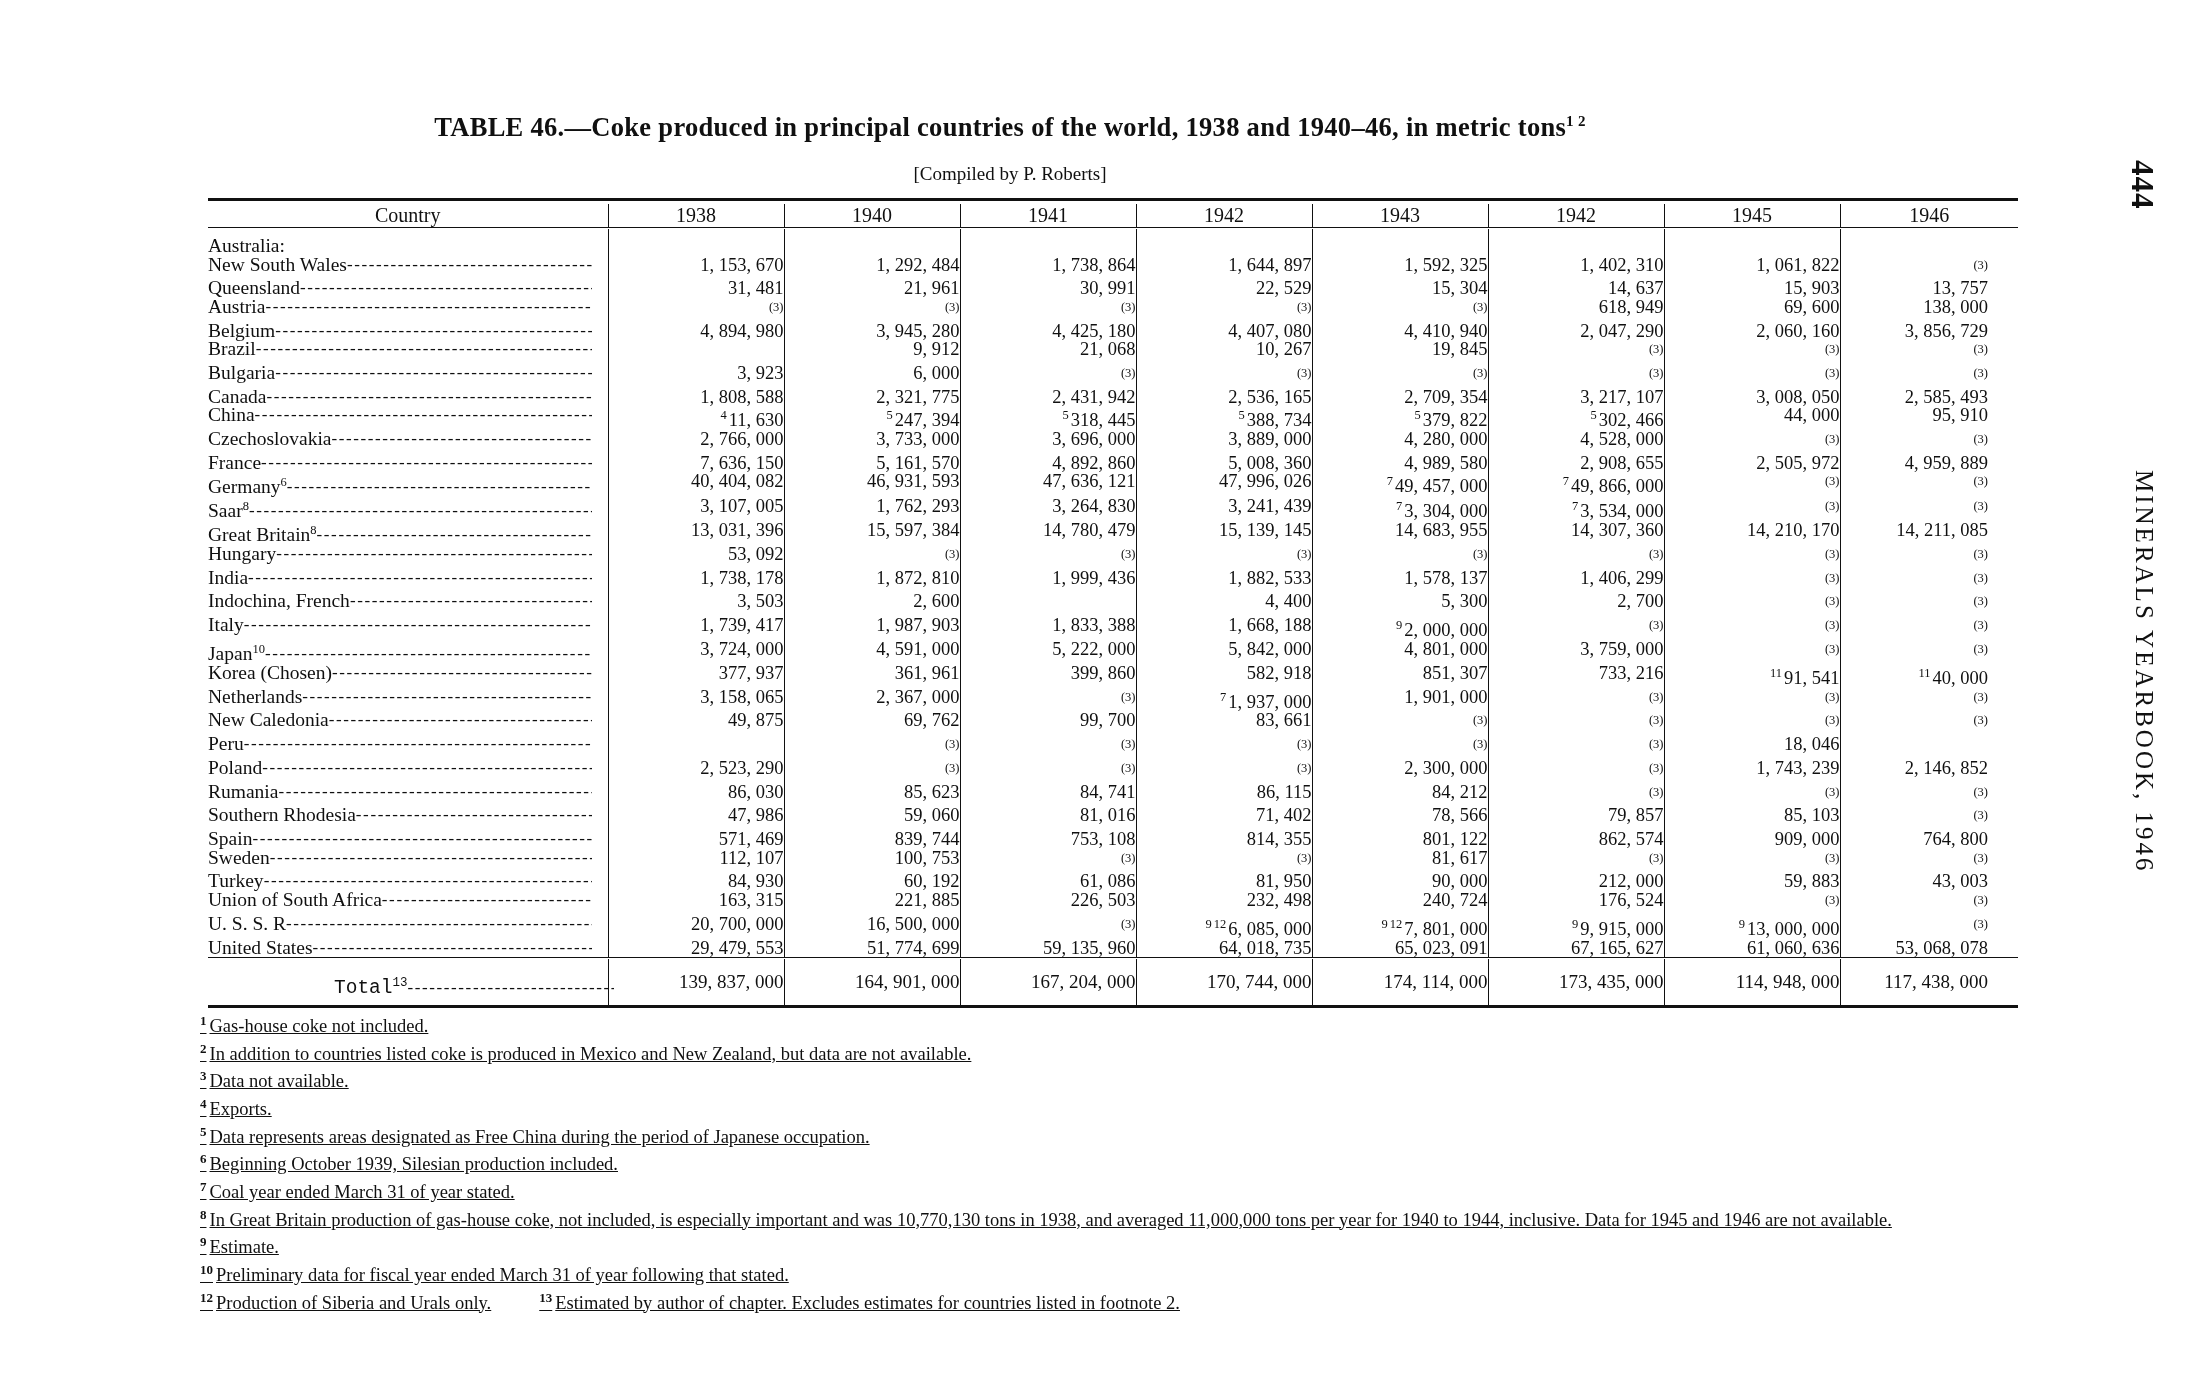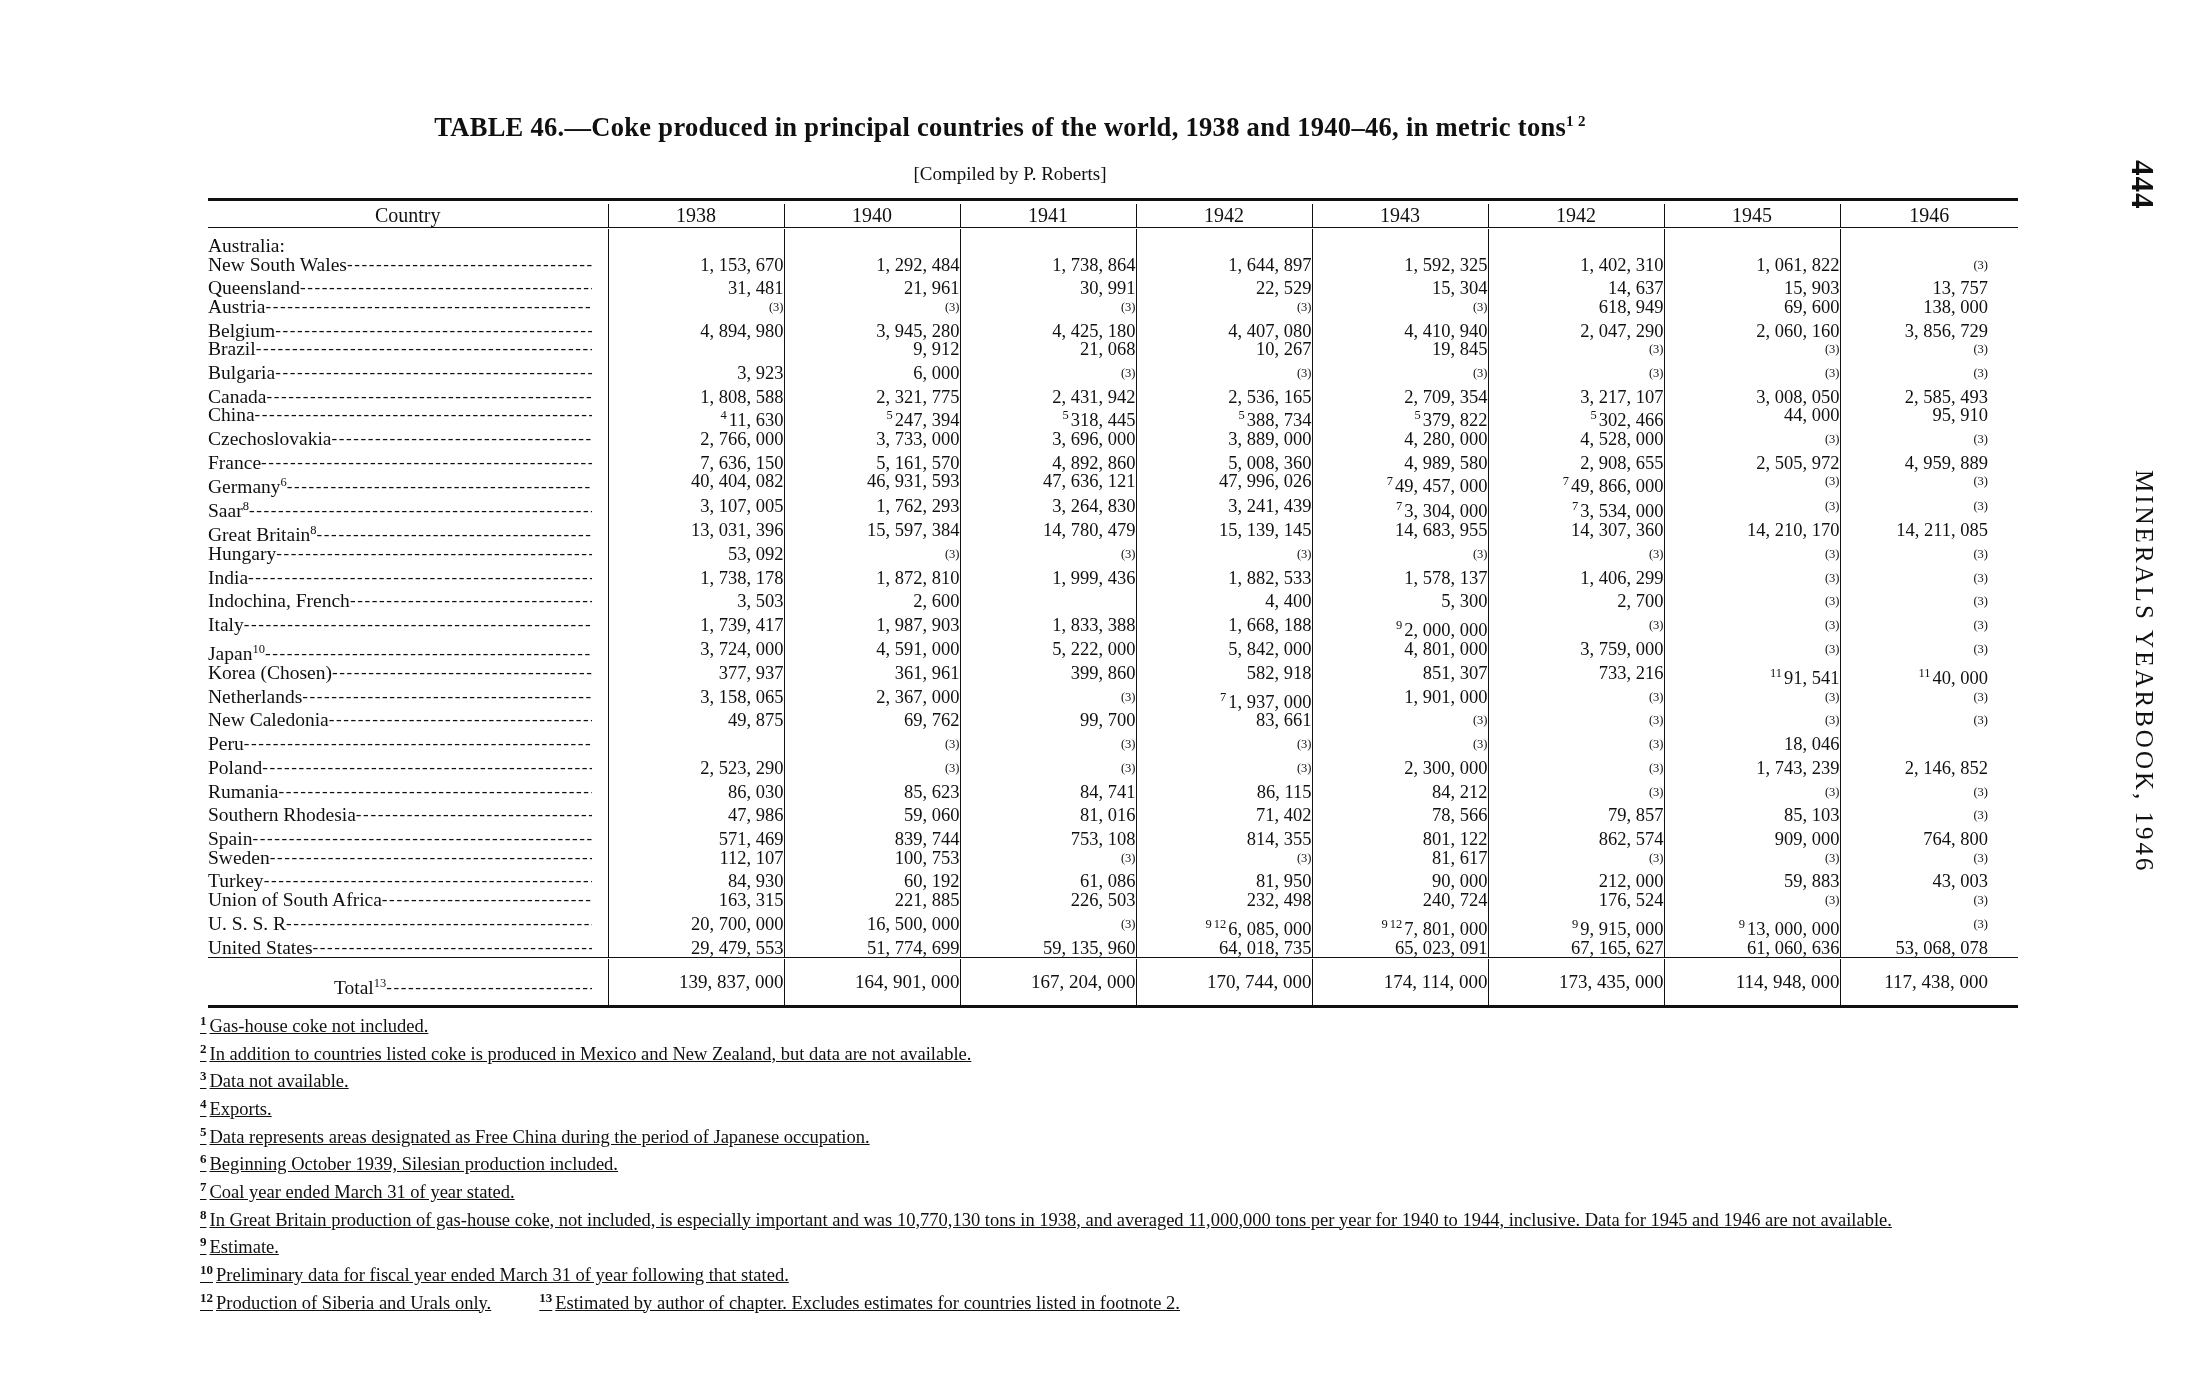--- a/index.html
+++ b/index.html
@@ -146,21 +146,21 @@
   
   tr.total td.country-cell {
     padding-top: 14px;
     padding-left: 6px;
     font-size: 19.5px;
   }
   tr.total td.num {
     padding-top: 14px;
     font-size: 19px;
   }
-  .total-label { padding-left: 120px; }
+  .total-label { padding-left: 120px; font-family: Liberation Mono, monospace; }
 
   
   .footnotes {
     position: absolute;
     left: 200px;
     top: 1010px;
     width: 1830px;
     font-size: 18.5px;
     line-height: 21.5px;
     text-decoration: underline;

